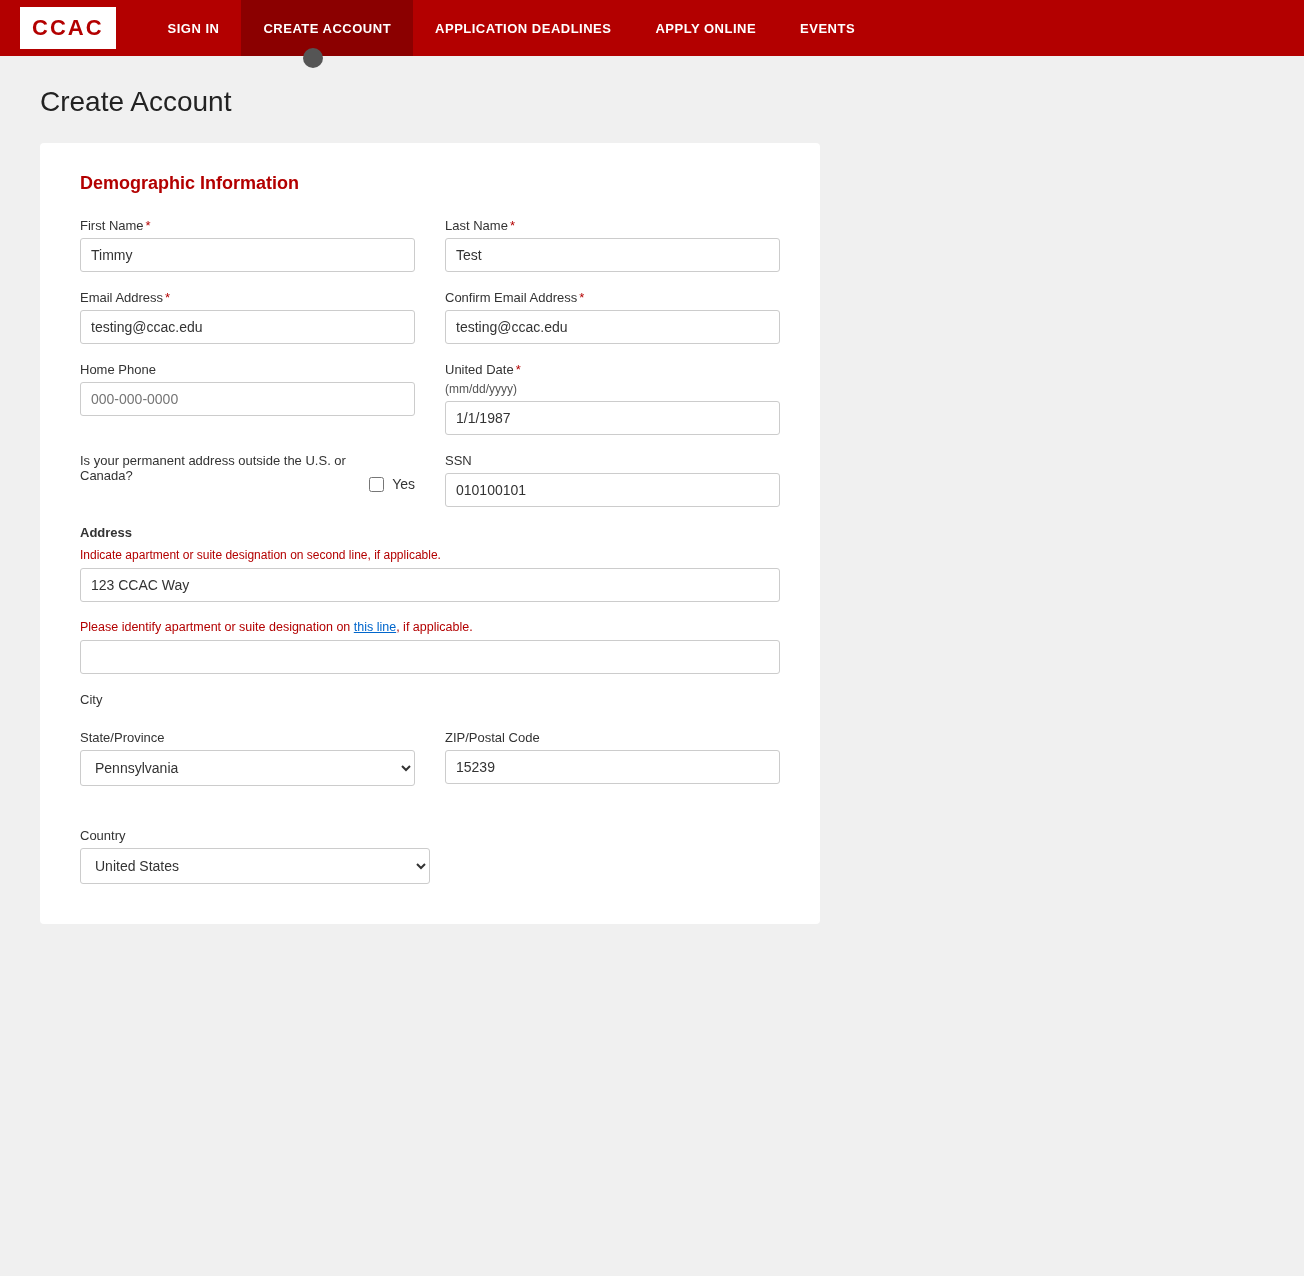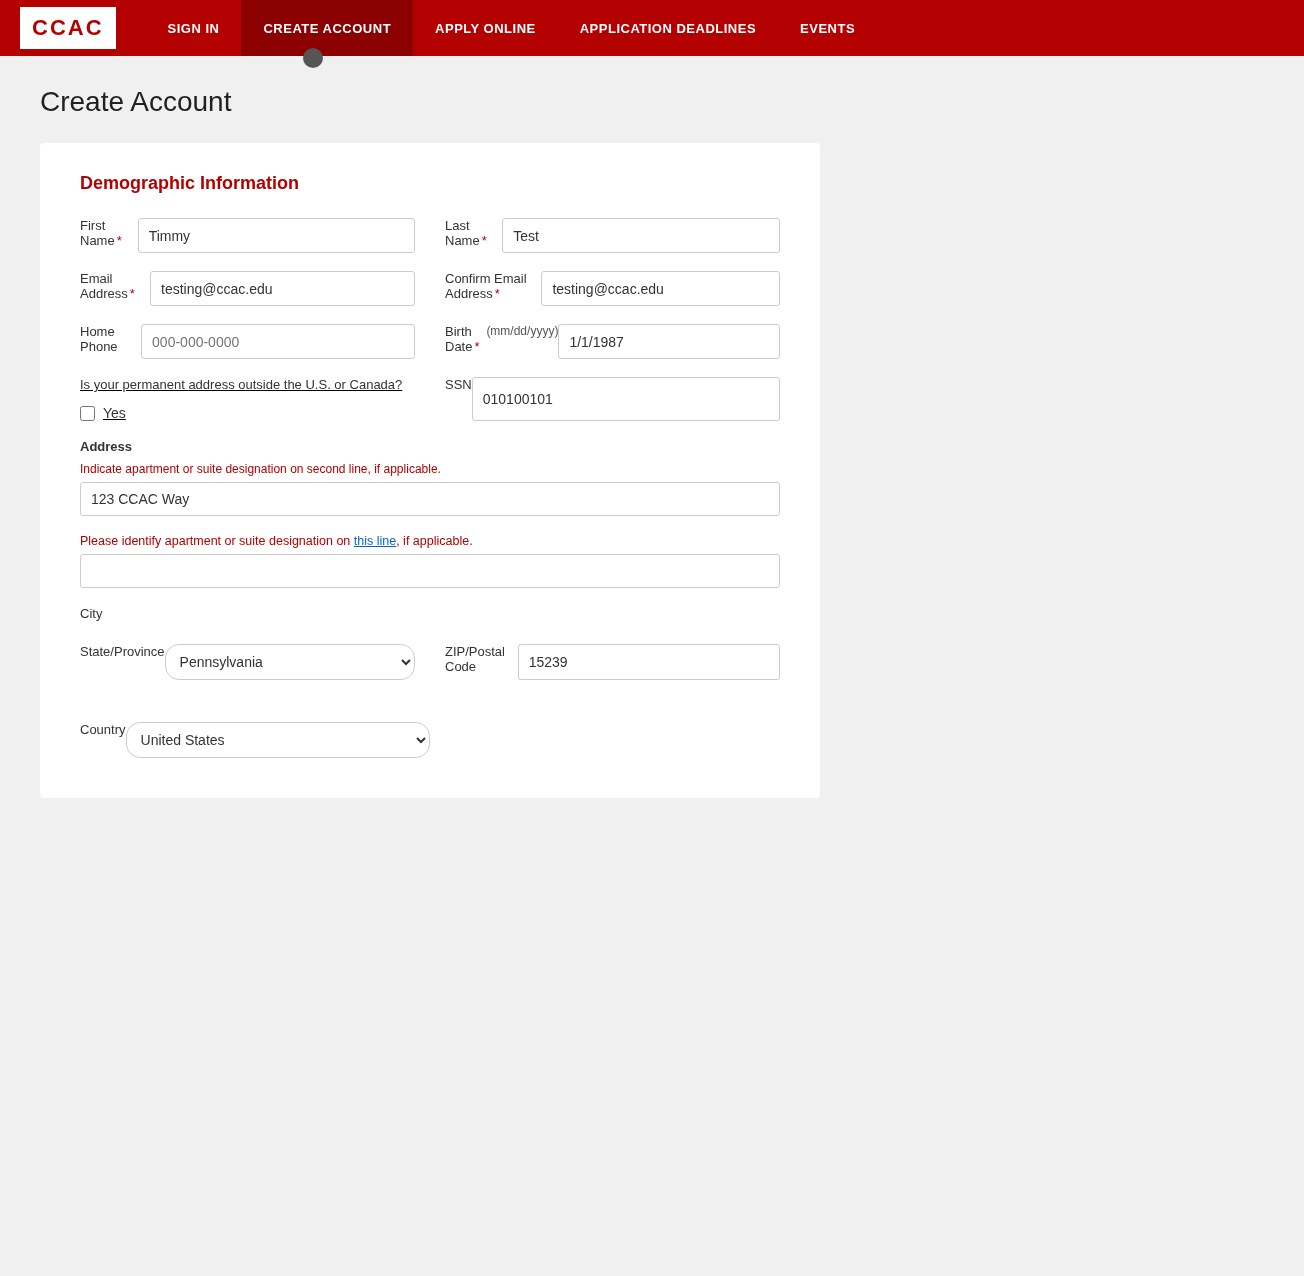--- a/index.html
+++ b/index.html
@@ -89,20 +89,21 @@
     }
 
     
     .form-row {
       display: flex;
       gap: 30px;
       margin-bottom: 18px;
     }
     .form-group {
       display: flex;
+      flex-direction: column;
       flex: 1;
     }
     .form-label {
       font-size: 13px;
       color: #333;
       margin-bottom: 5px;
       font-weight: 500;
     }
     .required-star {
       color: #b30000;
@@ -112,21 +113,21 @@
       border: 1px solid #ccc;
       border-radius: 3px;
       padding: 8px 10px;
       font-size: 14px;
       color: #333;
       outline: none;
       width: 100%;
     }
     .form-select {
       border: 1px solid #ccc;
-      border-radius: 14px;
+      border-radius: 3px;
       padding: 8px 10px;
       font-size: 14px;
       color: #333;
       outline: none;
       width: 100%;
       background: white;
       cursor: pointer;
     }
     .sub-label {
       font-size: 12px;
@@ -146,23 +147,22 @@
       color: #0066cc;
       text-decoration: underline;
     }
     .hint-text-blue span.regular {
       color: #b30000;
     }
 
     
     .checkbox-group {
       display: flex;
-      flex-direction: column;
+      flex-direction: row;
       flex: 1;
-      text-decoration: underline;
     }
     .checkbox-row {
       display: flex;
       align-items: center;
       gap: 8px;
       margin-top: 8px;
     }
     .checkbox-row input[type="checkbox"] {
       width: 15px;
       height: 15px;
@@ -188,22 +188,22 @@
 </head>
 <body>
 
 <nav class="nav">
   <div class="nav-logo">
     <span class="nav-logo-text">CCAC</span>
   </div>
   <div class="nav-items">
     <a class="nav-item">SIGN IN</a>
     <a class="nav-item active">CREATE ACCOUNT</a>
+    <a class="nav-item">APPLICATION DEADLINES</a>
     <a class="nav-item">APPLY ONLINE</a>
-    <a class="nav-item">APPLICATION DEADLINES</a>
     <a class="nav-item">EVENTS</a>
   </div>
 </nav>
 
 <div class="page-content">
   <h1 class="page-title">Create Account</h1>
 
   <div class="form-card">
     <div class="section-title">Demographic Information</div>
 
@@ -237,21 +237,21 @@
       </div>
     </div>
 
     <div class="form-row">
       <div class="form-group">
         <label class="form-label">Home Phone</label>
         <input type="text" class="form-input" placeholder="000-000-0000" style="">
       </div>
       <div class="form-group">
         <label class="form-label">
-          <span>Birth Date</span><span class="required-star">*</span>
+          <span>United Date</span><span class="required-star">*</span>
         </label>
         <div class="sub-label">(mm/dd/yyyy)</div>
         <input type="text" class="form-input" value="1/1/1987" style="">
       </div>
     </div>
 
     <div class="form-row">
       <div class="checkbox-group">
         <label class="form-label">Is your permanent address outside the U.S. or Canada?</label>
         <div class="checkbox-row">

